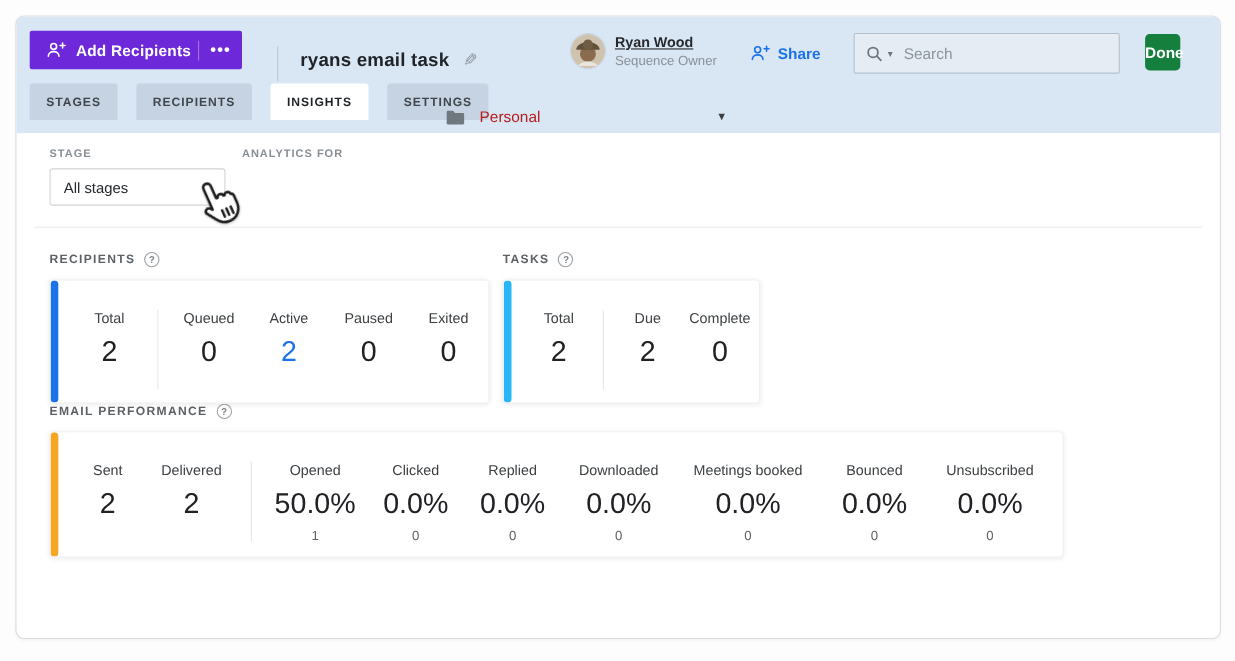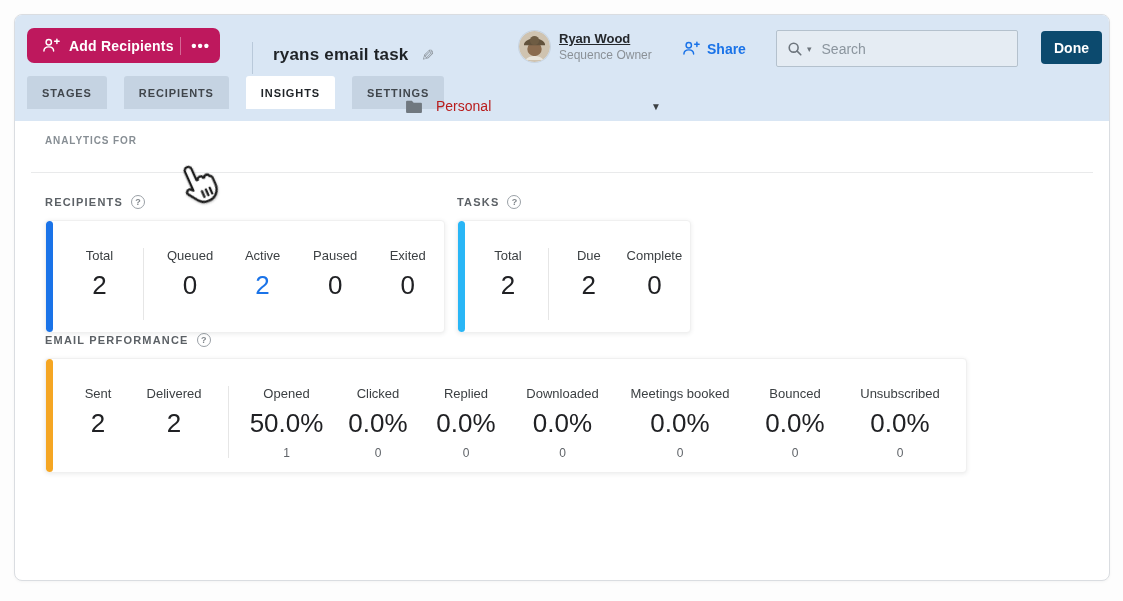--- a/index.html
+++ b/index.html
@@ -6,21 +6,21 @@
   html,body { width:1123px; height:601px; background:#fdfdfd; font-family:"Liberation Sans", sans-serif; overflow:hidden; }
   .window {
     position:absolute; left:14px; top:14px; width:1096px; height:567px;
     background:#ffffff; border:1px solid #dadde1; border-radius:8px; overflow:hidden;
     box-shadow:0 1px 3px rgba(0,0,0,.04);
   }
   
   .header { position:relative; height:106px; background:#d9e6f4; }
   .btn-primary {
     position:absolute; left:12px; top:13px; width:193px; height:35px;
-    background:#be185d; color:#fff; border:none; border-radius:7px;
+    background:#6d28d9; color:#fff; border:none; border-radius:2px;
     display:flex; align-items:center; font-size:14px; font-weight:bold; cursor:pointer;
     padding:0 10px 0 14px;
   }
   .btn-primary .lbl { margin-left:9px; letter-spacing:.2px; }
   .btn-primary .btn-div { width:1px; height:18px; background:rgba(255,255,255,.35); margin:0 10px 0 auto; }
   .btn-primary .dots { font-size:15px; font-weight:bold; letter-spacing:1px; line-height:10px; }
   .hdr-sep { position:absolute; left:237px; top:27px; width:1px; height:32px; background:#b9c9da; }
   .seq-title { position:absolute; left:258px; top:22px; height:36px; display:flex; align-items:center; }
   .seq-title .t { font-size:17px; font-weight:bold; color:#1f2327; letter-spacing:.2px; }
   .pencil { margin-left:12px; color:#8d959c; font-size:16px; transform:scaleX(-1) rotate(0deg); display:inline-block; }
@@ -33,22 +33,22 @@
   .share .s-lbl { margin-left:7px; font-size:14px; font-weight:bold; }
   .searchbox {
     position:absolute; left:761px; top:15px; width:242px; height:37px;
     background:#e5ecf3; border:1px solid #b4c1cd; border-radius:2px;
     display:flex; align-items:center; padding:0 10px;
   }
   .searchbox input { border:none; background:transparent; outline:none; font-size:14px; color:#3c4043; width:150px; font-family:inherit; }
   .searchbox input::placeholder { color:#8b959e; }
   .caret-sm { font-size:9px; color:#6d757d; margin:0 10px 0 4px; }
   .btn-done {
-    position:absolute; left:1026px; top:16px; width:61px; height:33px;
-    background:#0c4a6e; color:#fff; border:none; border-radius:4px;
+    position:absolute; left:1026px; top:16px; width:32px; height:33px;
+    background:#15803d; color:#fff; border:none; border-radius:4px;
     font-size:14px; font-weight:bold; cursor:pointer; font-family:inherit;
   }
   
   .tabs { position:absolute; left:12px; bottom:12px; display:flex; gap:17px; }
   .tab {
     height:33px; padding:0 15px; display:flex; align-items:center;
     background:#c5d3e2; border-radius:3px 3px 0 0; cursor:pointer;
     font-size:11px; font-weight:bold; letter-spacing:.9px; color:#40464c;
   }
   .tab.active { background:#ffffff; color:#1f2327; }
@@ -175,20 +175,27 @@
       </span>
       <span class="f-lbl">Personal</span>
       <span class="f-arrow">▼</span>
     </div>
   </div>
 
   <div class="content">
 
     <div class="filter-row">
       <div>
+        <div class="f-label">STAGE</div>
+        <div class="select">
+          <span>All stages</span>
+          <span class="chev"></span>
+        </div>
+      </div>
+      <div>
         <div class="f-label">ANALYTICS FOR</div>
       </div>
     </div>
 
     <div class="content-divider"></div>
 
     <div class="stats-row">
       <div>
         <div class="sec-head">
           <span class="sec-title">RECIPIENTS</span>

